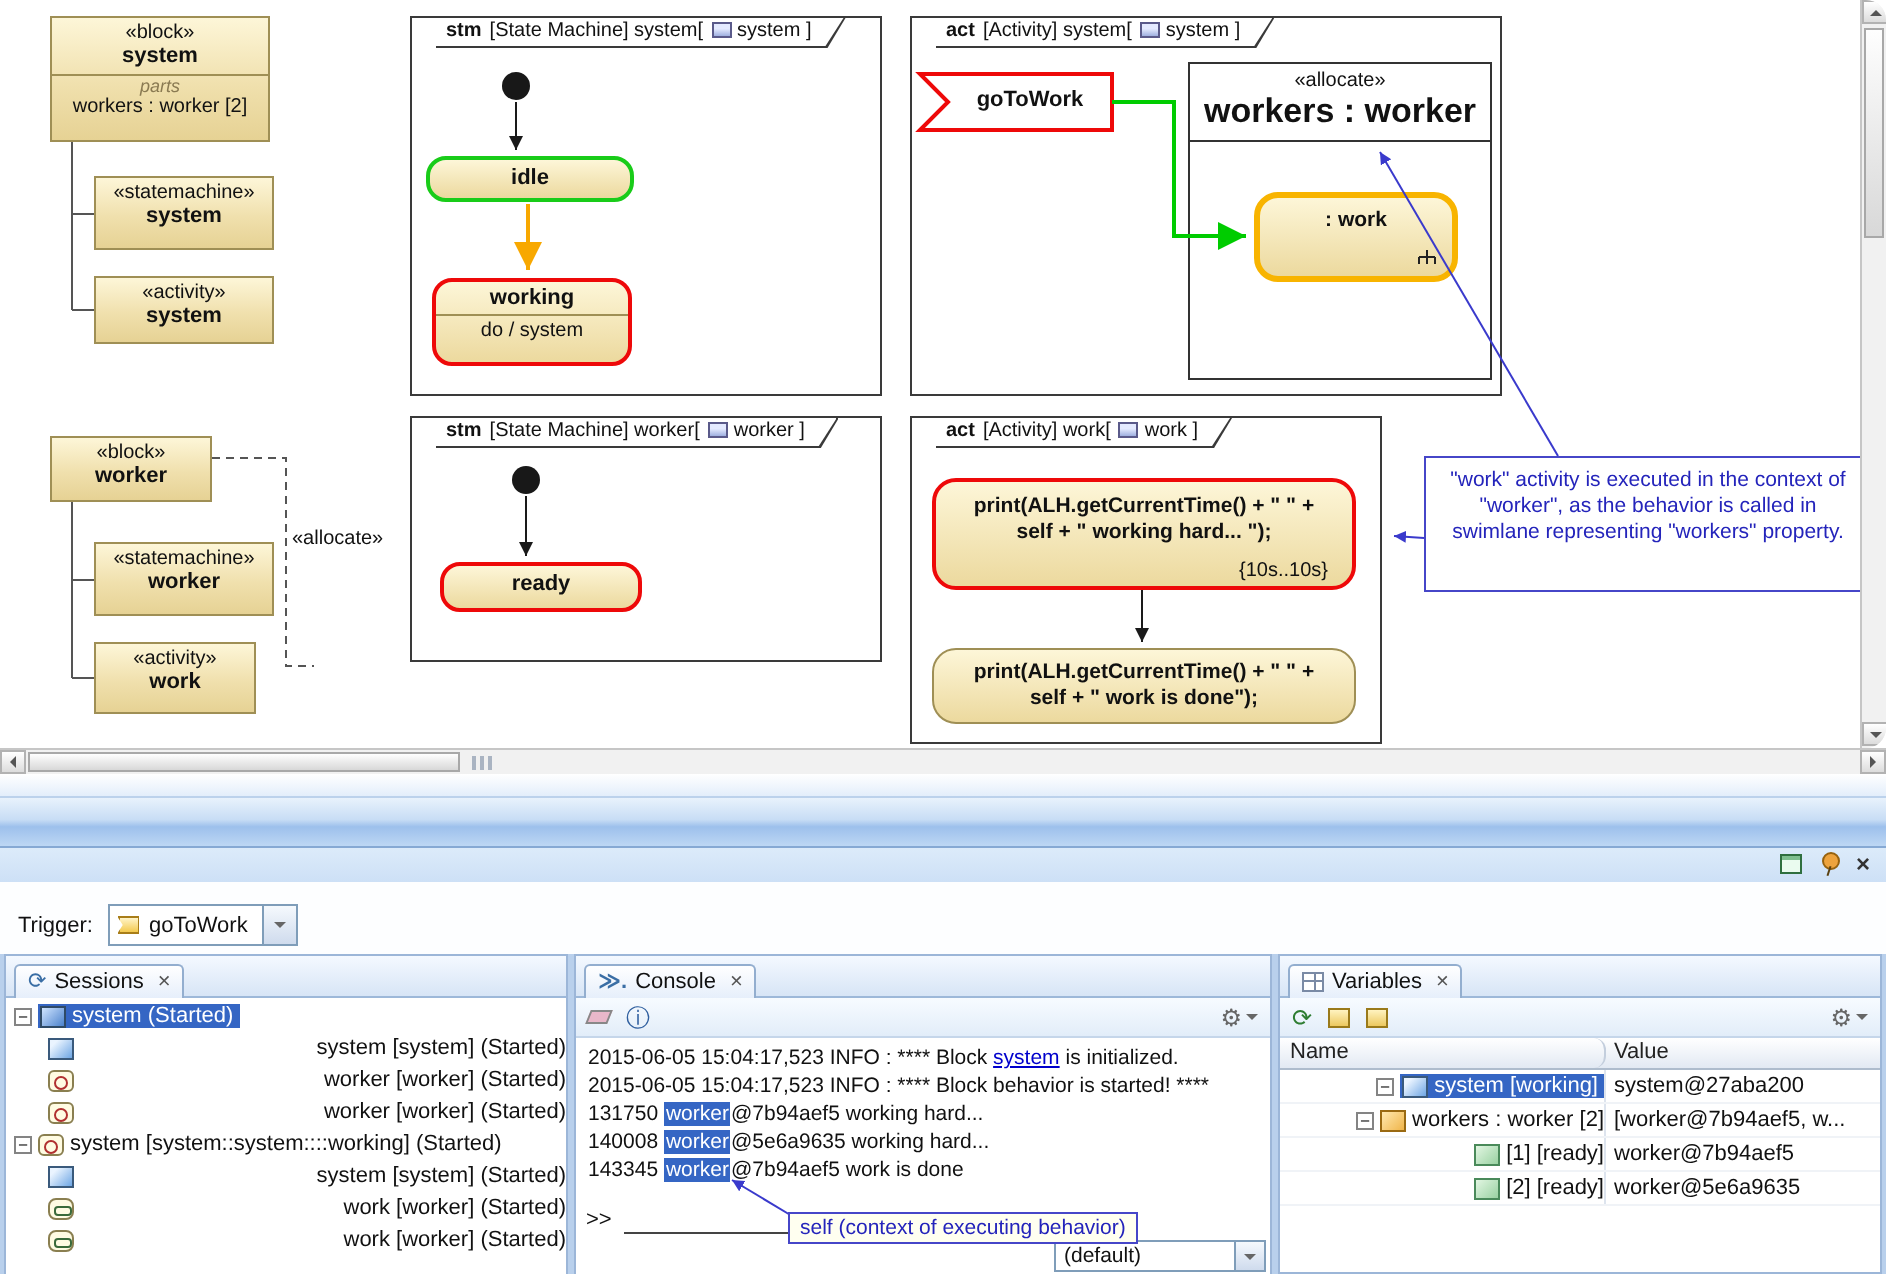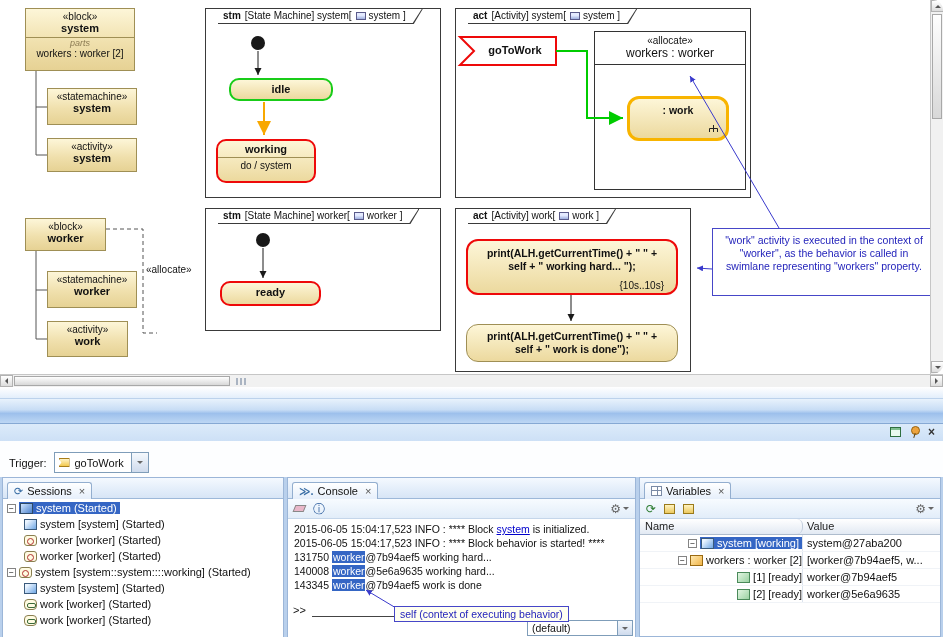--- a/index.html
+++ b/index.html
@@ -32,21 +32,21 @@
 
   .action { position:absolute; border-radius:12px; background:linear-gradient(180deg,#fdf6d8,#ecd99e); text-align:center; z-index:2; }
   .action .aline { font-weight:bold; font-size:10.5px; line-height:13px; }
   .duration { position:absolute; right:12px; bottom:2px; font-size:10px; font-weight:normal; }
   .rake { position:absolute; right:7px; bottom:5px; }
   .action-plain { border:1px solid #9f8f55; }
 
   .swimlane { position:absolute; border:1px solid #333; background:#fff; z-index:2; }
   .swhdr { border-bottom:1px solid #333; text-align:center; padding:3px 0 4px 0; }
   .swhdr .stereo { font-size:10px; }
-  .swhdr .bname { font-weight:normal; font-size:12px; }
+  .swhdr .bname { font-weight:bold; font-size:17px; }
 
   .signal-label { position:absolute; z-index:4; font-weight:bold; font-size:11px; text-align:center; }
   .alloc-label { position:absolute; z-index:2; font-size:10px; }
 
   .note { position:absolute; border:1px solid #4646c8; background:#fff; color:#2424bb; font-size:10.5px; line-height:13px; text-align:center; padding:5px 5px; z-index:2; }
 
   .overlay { position:absolute; left:0; top:0; z-index:3; pointer-events:none; }
 
   
   .vscroll { position:absolute; left:930px; top:0; width:13px; height:374px; background:#f1f1f1; border-left:1px solid #c6c6c6; z-index:5; }
@@ -95,21 +95,21 @@
   .gear { font-size:12px; color:#666; line-height:12px; }
   .dropv { width:0;height:0;border:3px solid transparent;border-top-color:#666; margin-top:3px; }
   .ic-eraser { width:11px; height:7px; background:#e9b7c9; border:1px solid #888; transform:skewX(-22deg); }
   .ic-info { font-size:12px; color:#2f5f9f; line-height:12px; }
   .ic-refresh { font-size:12px; color:#2e7d32; line-height:12px; }
   .ic-io { width:11px; height:10px; border:1px solid #9a7a1a; background:linear-gradient(#fff3c0,#ecc960); }
 
   
   .tree { background:#fff; height:139px; overflow:hidden; padding-top:1px; }
   .trow { height:16px; display:flex; align-items:center; gap:3px; padding-left:4px; white-space:nowrap; }
-  .indent1 { padding-left:21px; }
+  .indent1 { padding-left:21px;justify-content:space-between; }
   .exp { width:9px; height:9px; border:1px solid #848484; background:#fff; font:8px/7px "DejaVu Sans Mono",monospace; text-align:center; color:#333; flex:none; }
   .exp::after { content:"−"; }
   .selwrap { display:flex; align-items:center; gap:3px; background:#3566c4; color:#fff; padding:0 3px 0 1px; }
   .ic { display:inline-block; width:13px; height:11px; flex:none; position:relative; }
   .ic-computer { border:1px solid #2f4a66; background:linear-gradient(135deg,#cfe4ff,#4c82cc); }
   .ic-monitor { border:1px solid #3a5a7c; background:linear-gradient(135deg,#eaf4ff 20%,#6ea6e4); }
   .ic-sm { border:1px solid #8a7f50; border-radius:3px; background:#fffbe2; }
   .ic-sm::after { content:""; position:absolute; left:2px; top:2px; width:5px; height:5px; border:1px solid #b03030; border-radius:50%; }
   .ic-act { border:1px solid #8a7f50; border-radius:4px; background:#fffbe2; }
   .ic-act::after { content:""; position:absolute; left:2px; top:3px; width:7px; height:3px; border:1px solid #3a6a3a; border-radius:2px; }
@@ -205,21 +205,21 @@
     </div>
 
     <div class="frame" style="left:455px;top:208px;width:236px;height:164px;">
       <div class="ftab">
           <div class="ftabi">
         <span class="kw">act</span><span class="pre">[Activity] work[</span><span class="dgicon"></span><span>work ]</span>
       </div>
         </div>
     </div>
 
-    <div class="state hl-green" style="left:213px;top:78px;width:104px;height:23px;line-height:19px;margin-left:16px;">
+    <div class="state hl-green" style="left:213px;top:78px;width:104px;height:23px;line-height:19px;">
       <span class="sname">idle</span>
     </div>
 
     <div class="state hl-red" style="left:216px;top:139px;width:100px;height:44px;">
       <div class="sname" style="padding-top:2px;">working</div>
       <div class="sdiv"></div>
       <div class="sdo">do / system</div>
     </div>
 
     <div class="state hl-red" style="left:220px;top:281px;width:101px;height:25px;line-height:19px;">

